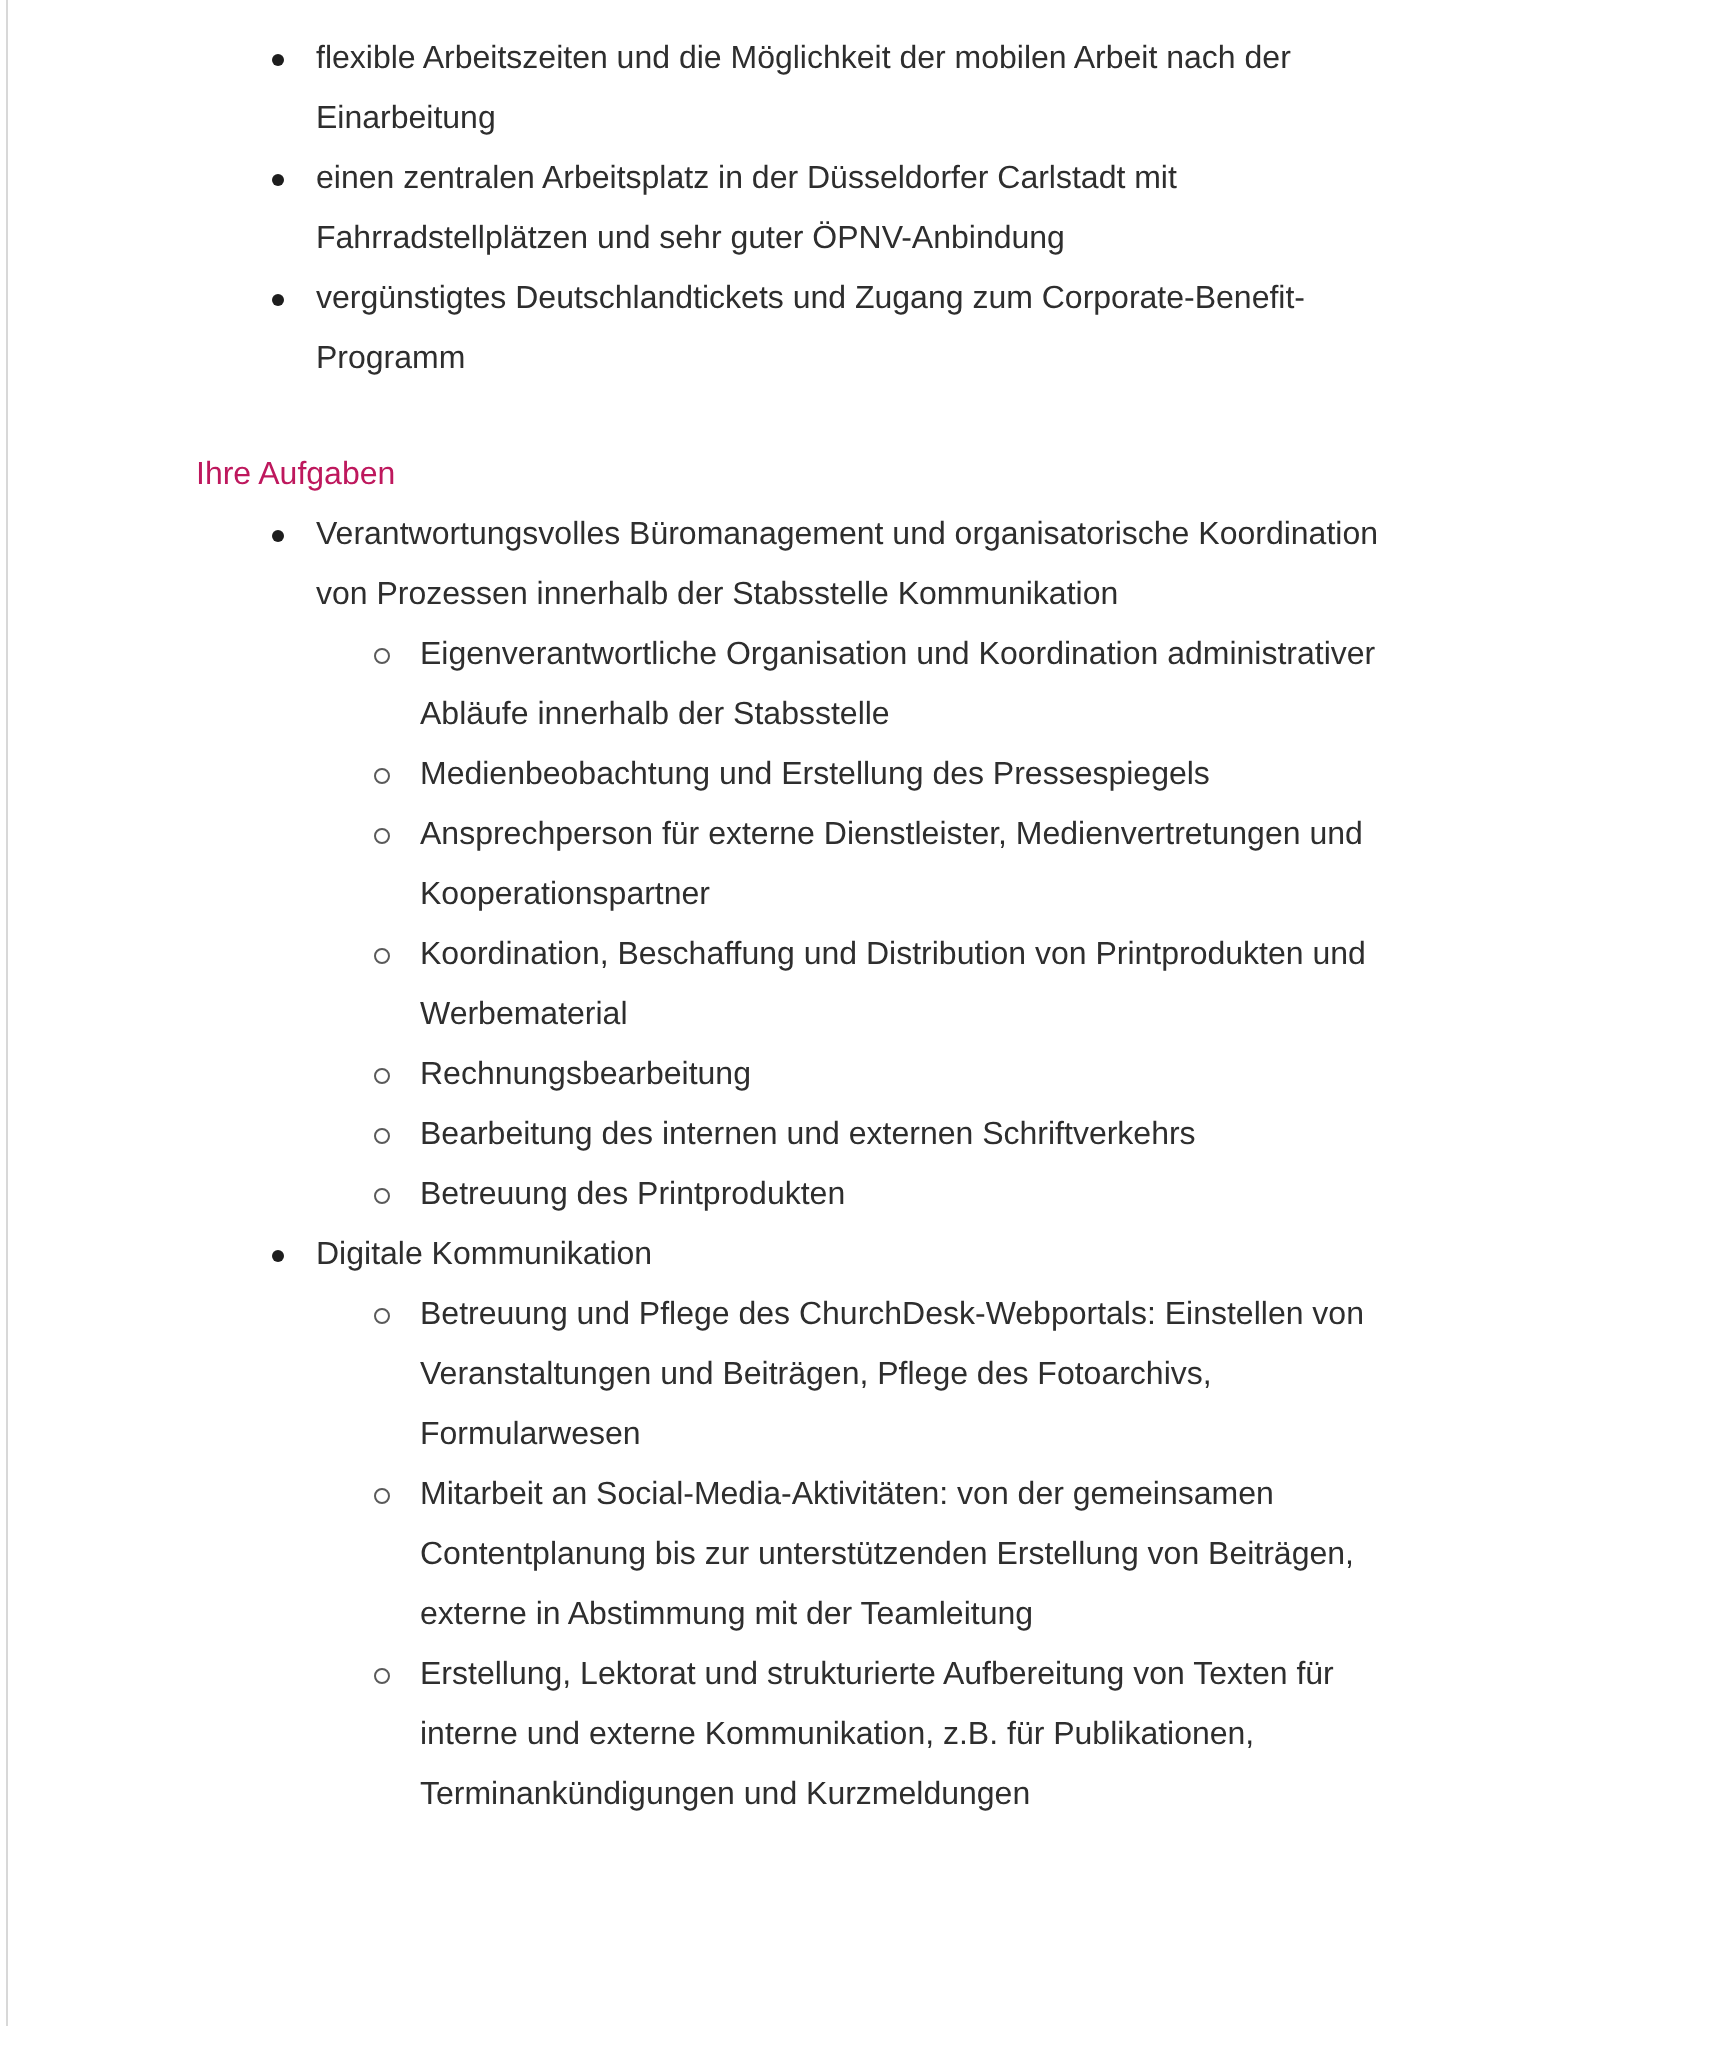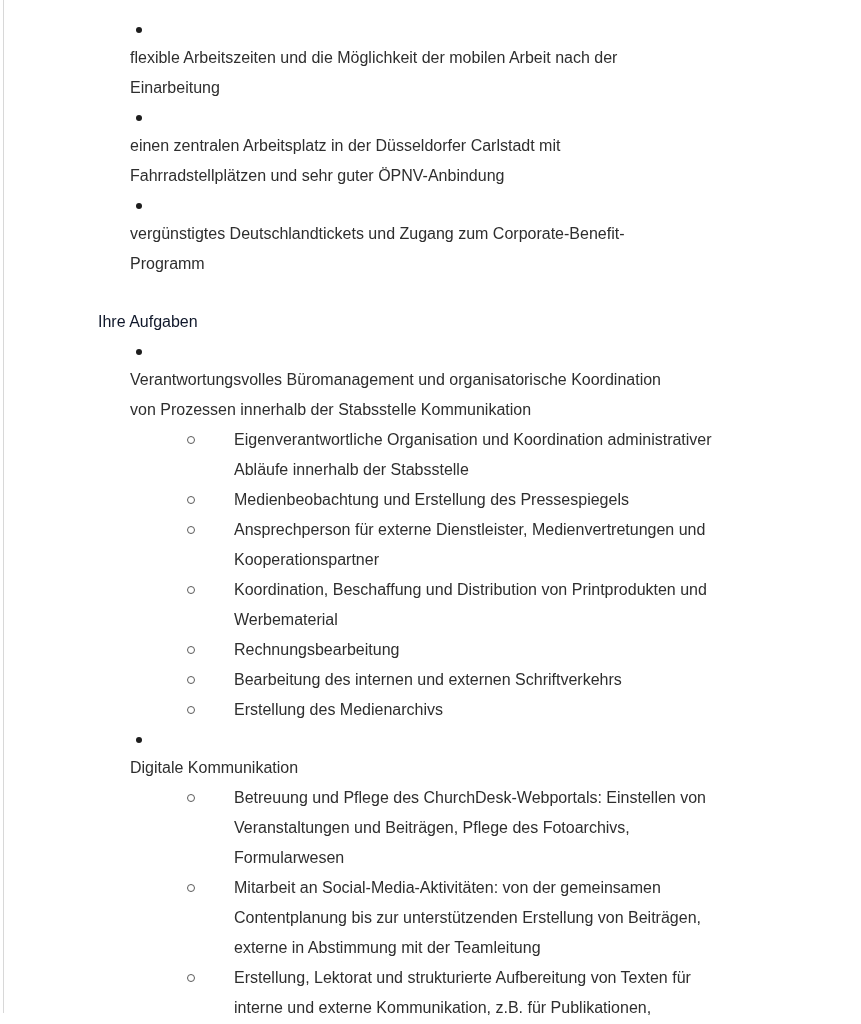--- a/index.html
+++ b/index.html
@@ -38,39 +38,39 @@
     display: flex;
     align-items: flex-start;
     line-height: 30px;
   }
   .txt {
     white-space: pre-line;
     line-height: 30px;
   }
 
   
-  .li1 > .row { margin-left: 130px; flex-direction: column; }
+  .li1 > .row { margin-left: 130px; }
   .m1 {
     position: relative;
     flex: 0 0 28px;
     height: 30px;
   }
   .m1::after {
     content: "";
     position: absolute;
     left: 6px;
     top: 12px;
     width: 6px;
     height: 6px;
     border-radius: 50%;
     background: #1d1d1d;
   }
 
   
-  .li2 > .row { margin-left: 181px; gap: 24px; }
+  .li2 > .row { margin-left: 181px; }
   .m2 {
     position: relative;
     flex: 0 0 29px;
     height: 30px;
   }
   .m2::after {
     content: "";
     position: absolute;
     left: 6px;
     top: 11px;
@@ -79,21 +79,21 @@
     box-sizing: border-box;
     border: 1.5px solid #5a5a5a;
     border-radius: 50%;
     background: transparent;
   }
 
   .section-heading {
     margin: 28px 0 0 98px;
     line-height: 30px;
     font-weight: 400;
-    color: #0f172a;
+    color: #be185d;
   }
 </style>
 </head>
 <body>
 
 <div class="page">
   <div class="edge-left"></div>
 
   <div class="content">
 
@@ -167,21 +167,21 @@
           </li>
           <li class="li2">
             <div class="row">
               <span class="m2"></span>
               <div class="txt">Bearbeitung des internen und externen Schriftverkehrs</div>
             </div>
           </li>
           <li class="li2">
             <div class="row">
               <span class="m2"></span>
-              <div class="txt">Erstellung des Medienarchivs</div>
+              <div class="txt">Betreuung des Printprodukten</div>
             </div>
           </li>
         </ul>
       </li>
 
       <li class="li1">
         <div class="row">
           <span class="m1"></span>
           <div class="txt">Digitale Kommunikation</div>
         </div>

